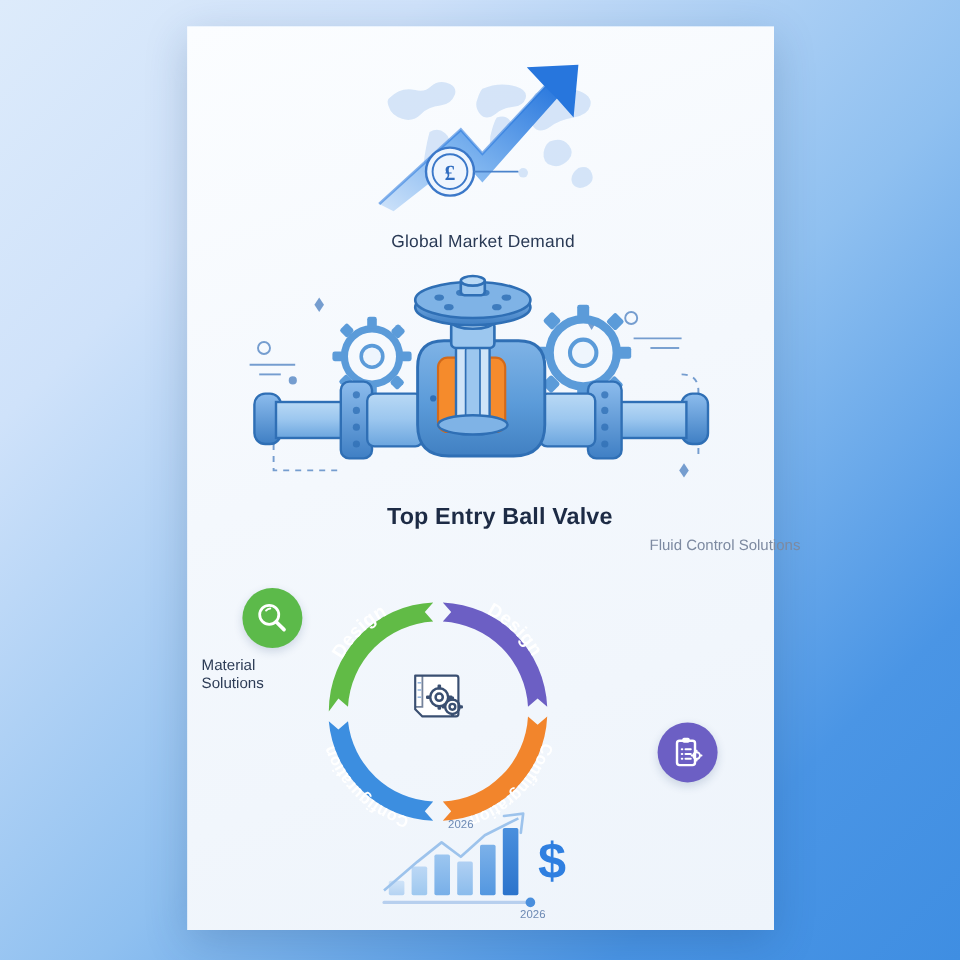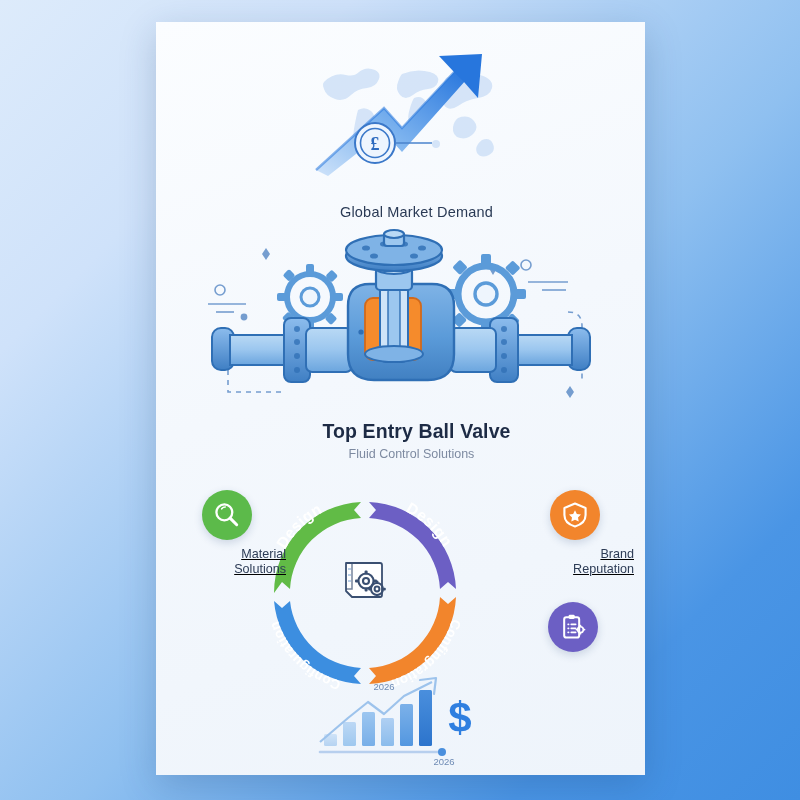--- a/index.html
+++ b/index.html
@@ -20,42 +20,42 @@
     background: linear-gradient(160deg, #fbfdff 0%, #f4f8fd 45%, #eef4fb 100%);
     box-shadow: 0 10px 34px rgba(22,60,110,0.22);
   }
 
   
   .sec-market {
     position: absolute; left: 0; top: 22px; width: 489px; height: 190px;
   }
   .market-art { position: absolute; left: 150px; top: 0; width: 200px; height: 135px; }
   .market-caption {
-    position: absolute; left: 16px; top: 150px; width: 489px;
+    position: absolute; left: 2px; top: 150px; width: 489px;
     text-align: center;
-    font-size: 14.5px; color: #2a3a55; letter-spacing: .2px; margin-top: 10px;
+    font-size: 14.5px; color: #2a3a55; letter-spacing: .2px;
   }
 
   
   .sec-valve { position: absolute; left: 0; top: 210px; width: 489px; height: 240px; }
   .valve-art { position: absolute; left: 42px; top: 0; width: 405px; height: 182px; }
   .valve-title {
     position: absolute; left: 16px; top: 188px; width: 489px; text-align: center;
     font-size: 19.5px; font-weight: bold; color: #1d2b45; letter-spacing: .1px;
   }
   .valve-sub {
-    position: absolute; left: 0; top: 215px; width: 511px; text-align: center;
+    position: absolute; left: 0; top: 215px; width: 511px; text-align: right;
     font-size: 12.5px; color: #7d8aa1;
   }
 
   
   .sec-cycle { position: absolute; left: 0; top: 450px; width: 489px; height: 220px; }
   .cycle-svg { position: absolute; left: 94px; top: 5px; width: 230px; height: 210px; }
 
-  .node { position: absolute; width: 118px; text-align: right; text-decoration: underline; }
+  .node { position: absolute; width: 118px; text-align: left; }
   .node .bubble {
     width: 50px; height: 50px; border-radius: 50%;
     margin: 0 auto 7px auto;
     display: flex; align-items: center; justify-content: center;
     box-shadow: 0 3px 8px rgba(30,60,110,0.18);
   }
   .node .nlabel {
     font-size: 12.6px; line-height: 1.22; color: #2d3c56;
   }
   .node.tl { left: 12px;  top: 18px; }
@@ -334,32 +334,20 @@
             <path d="M11 10 a5 5 0 0 1 4 -2" fill="none" stroke="#ffffff" stroke-width="1.8" stroke-linecap="round"></path>
             <line x1="20.5" y1="20.5" x2="28" y2="28" stroke="#ffffff" stroke-width="3.4" stroke-linecap="round"></line>
           </svg>
         </div>
         <div class="nlabel">
           <span>Material</span><br>
           <span>Solutions</span>
         </div>
       </div>
 
-      <div class="node tr">
-        <div class="bubble" style="background:#f2852c">
-          <svg viewBox="0 0 34 34" width="30" height="30">
-            <path d="M17 4 L29 9 v8 c0 7 -5 11 -12 13 c-7 -2 -12 -6 -12 -13 V9 Z" fill="none" stroke="#ffffff" stroke-width="2.4" stroke-linejoin="round"></path>
-            <path d="M17 11.5 l2.1 4.3 l4.7 .7 l-3.4 3.3 .8 4.7 l-4.2 -2.2 l-4.2 2.2 .8 -4.7 l-3.4 -3.3 4.7 -.7 Z" fill="#ffffff"></path>
-          </svg>
-        </div>
-        <div class="nlabel">
-          <span>Brand</span><br>
-          <span>Reputation</span>
-        </div>
-      </div>
 
 
       <div class="node br">
         <div class="bubble" style="background:#6c5fc4">
           <svg viewBox="0 0 34 34" width="30" height="30">
             <rect x="7" y="6" width="17" height="23" rx="2.4" fill="none" stroke="#ffffff" stroke-width="2.3"></rect>
             <rect x="12" y="3.2" width="7" height="4.6" rx="1.6" fill="#ffffff"></rect>
             <g stroke="#ffffff" stroke-width="1.9" stroke-linecap="round">
               <line x1="11.5" y1="14" x2="12" y2="14"></line>
               <line x1="15" y1="14" x2="20" y2="14"></line>

